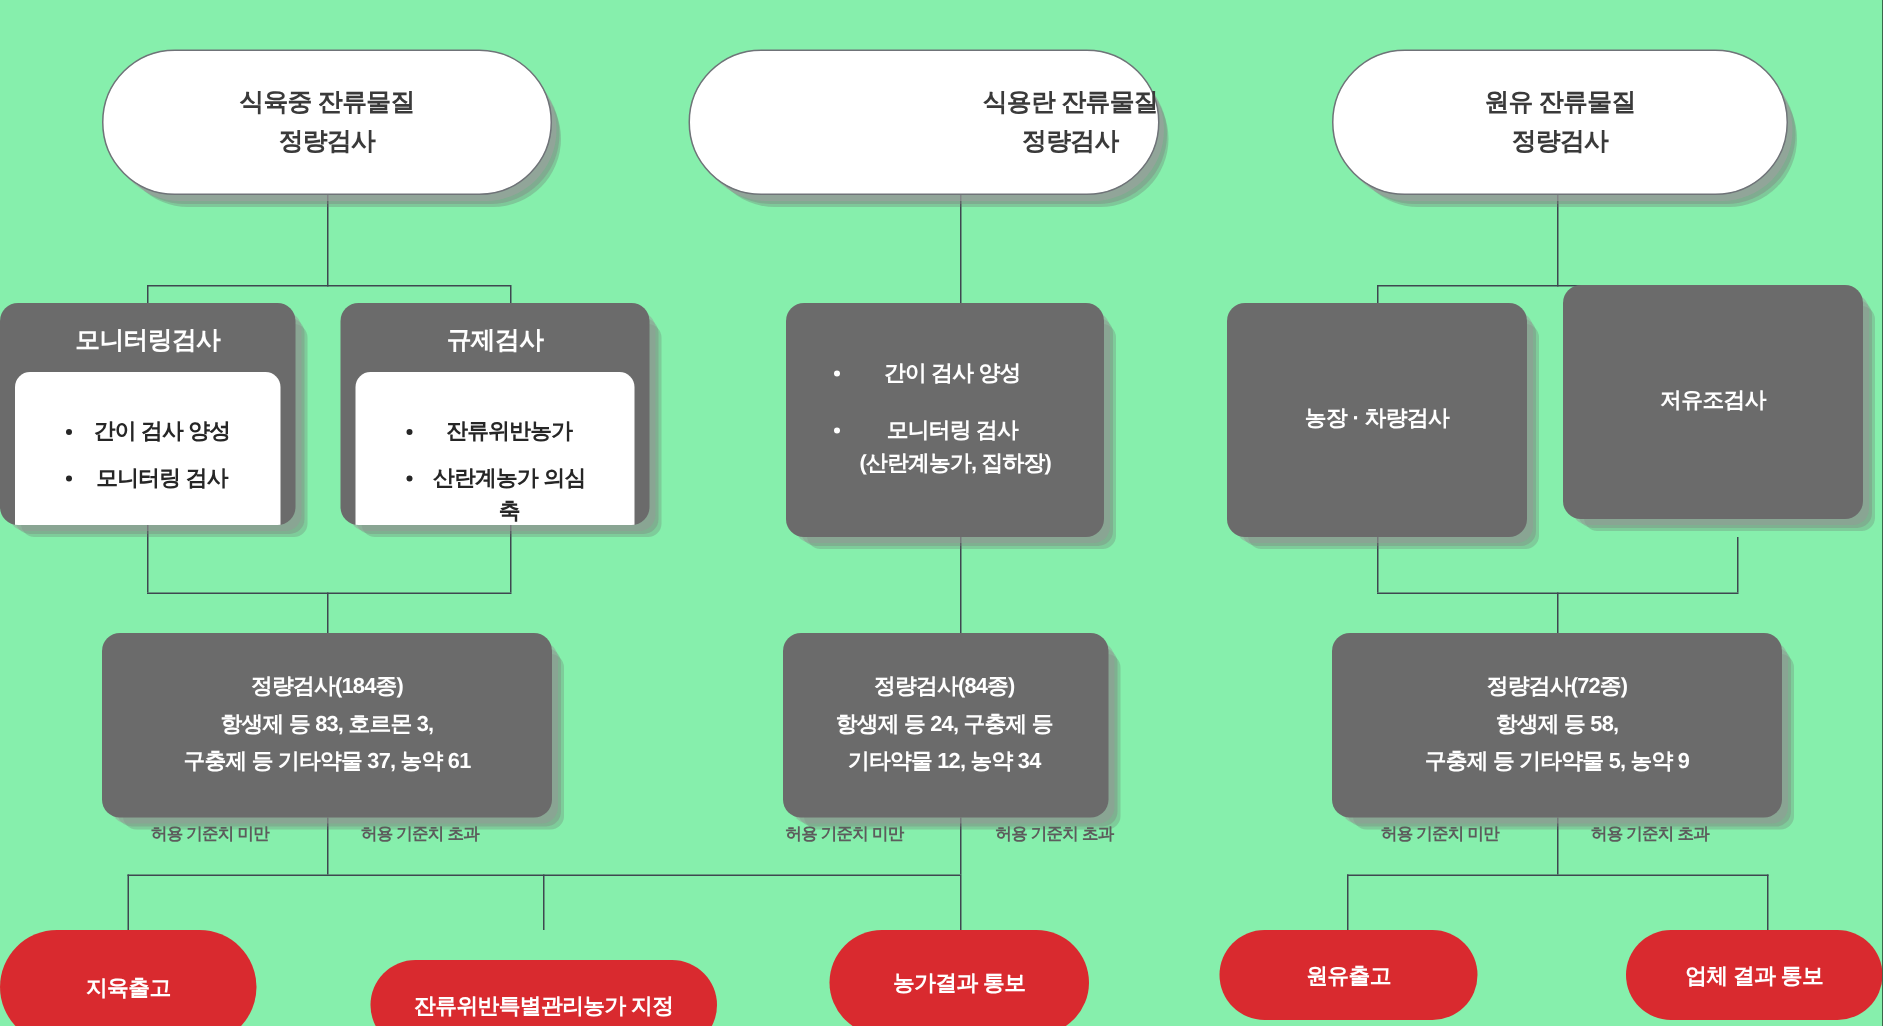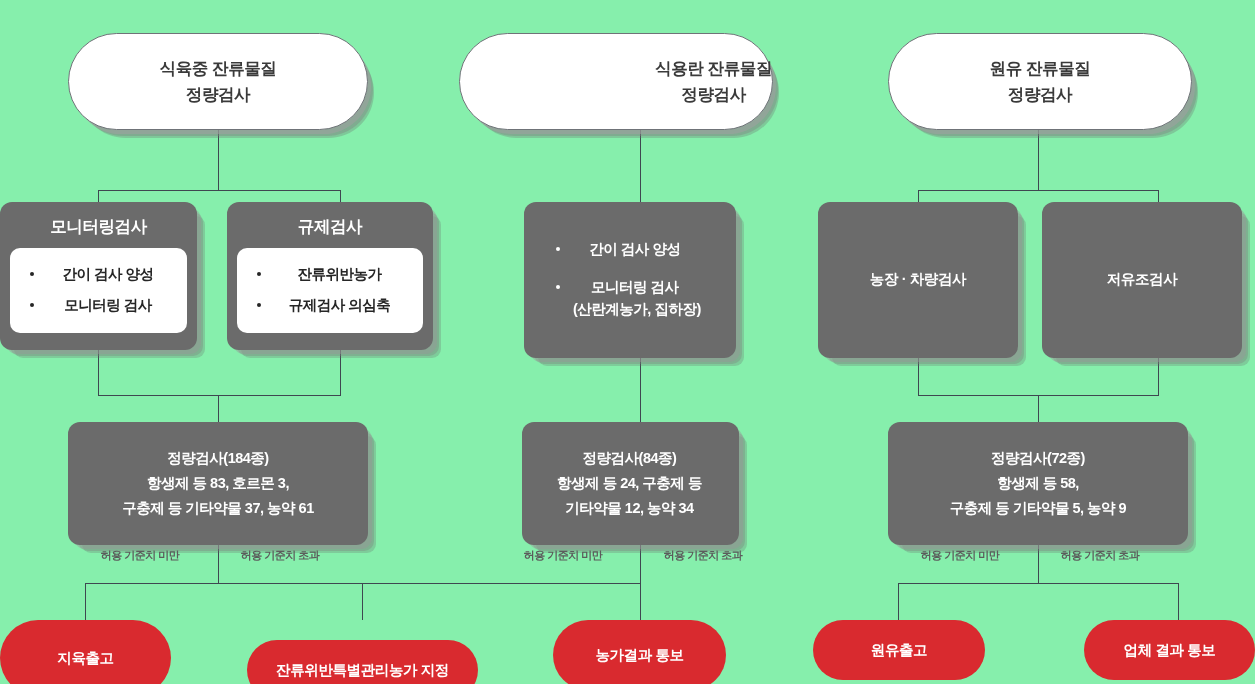--- a/index.html
+++ b/index.html
@@ -70,21 +70,21 @@
   .card-body {
     background: #ffffff;
     border-radius: 10px;
     margin: 0 10px 10px;
     padding: 16px 14px 16px 18px;
     min-height: 78px;
     box-sizing: border-box;
   }
   .bullets {
     list-style: none;
-    margin: 0;
+    margin: 14px;
     padding: 0;
     text-align: center;
   }
   .bullets li {
     position: relative;
     padding-left: 15px;
     font-size: 14.5px;
     font-weight: 700;
     letter-spacing: -0.5px;
     color: #262626;
@@ -221,21 +221,21 @@
         <li>모니터링 검사</li>
       </ul>
     </div>
   </div>
 
   <div class="card" style="left:227px; top:202px; width:206px; height:148px;">
     <div class="card-head">규제검사</div>
     <div class="card-body">
       <ul class="bullets">
         <li>잔류위반농가</li>
-        <li>규제검사 의심축</li>
+        <li>산란계농가 의심축</li>
       </ul>
     </div>
   </div>
 
   <div class="card card-sum" style="left:68px; top:422px; width:300px; height:123px;">
     <div>
       <span class="ln">정량검사(184종)</span>
       <span class="ln">항생제 등 83, 호르몬 3,</span>
       <span class="ln">구충제 등 기타약물 37, 농약 61</span>
     </div>
@@ -279,21 +279,21 @@
 
   <div class="pill-top" style="left:888px; top:33px; width:304px; height:97px;">
     <div>
       <span class="ln">원유 잔류물질</span>
       <span class="ln">정량검사</span>
     </div>
   </div>
 
   <div class="card card-plain" style="left:818px; top:202px; width:200px; height:156px;">농장 · 차량검사</div>
 
-  <div class="card card-plain" style="left:1042px; top:202px; width:200px; height:156px;">저유조검사</div>
+  <div class="card card-plain" style="left:1042px; top:190px; width:200px; height:156px;">저유조검사</div>
 
   <div class="card card-sum" style="left:888px; top:422px; width:300px; height:123px;">
     <div>
       <span class="ln">정량검사(72종)</span>
       <span class="ln">항생제 등 58,</span>
       <span class="ln">구충제 등 기타약물 5, 농약 9</span>
     </div>
   </div>
 
   <div class="edge-label" style="left:905px; top:548px; width:110px;">허용 기준치 미만</div>

